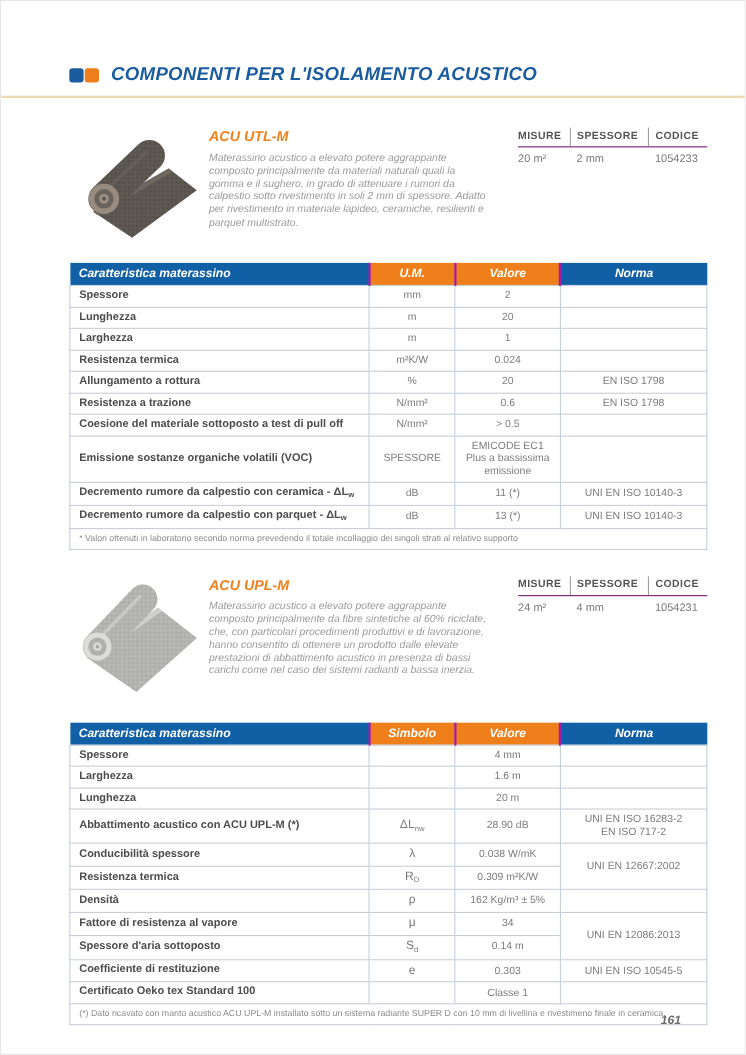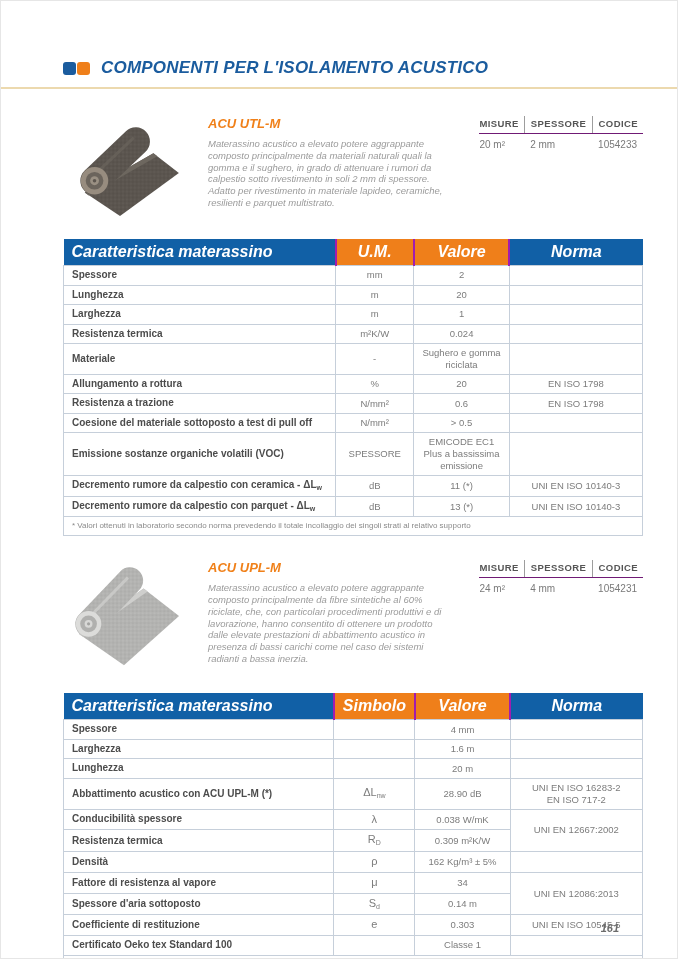--- a/index.html
+++ b/index.html
@@ -14,39 +14,39 @@
   
   .hdr { display: flex; align-items: center; gap: 11px; margin-top: 57px; }
   .hdr-ic { display: flex; }
   .hdr-ic .sq { width: 13px; height: 13px; border-radius: 3px; }
   .hdr-ic .sq.b { background: #1b5c9e; }
   .hdr-ic .sq.o { background: #ef7f1a; margin-left: 1px; }
   .hdr-title { color: #1b5c9e; font-size: 17px; font-weight: bold; font-style: italic; letter-spacing: .2px; }
   .hdr-rule { width: 678px; height: 2px; background: #ecd9ae; margin-top: 9px; }
 
   
-  .prod { display: flex; gap: 27px; margin-top: 27px; }
+  .prod { display: flex; gap: 9px; margin-top: 27px; }
   .photo { width: 118px; height: 102px; flex: 0 0 auto; }
   .pinfo { width: 257px; }
   .pname { color: #f08019; font-size: 13px; font-weight: bold; font-style: italic; }
   .pdesc { margin-top: 7px; color: #9b9b9b; font-size: 9.5px; font-style: italic; line-height: 1.24; }
   .mini { margin-left: auto; width: 172px; font-style: normal; }
   .mini table { width: 100%; border-collapse: collapse; }
   .mini th { text-align: left; font-size: 9.5px; color: #555; letter-spacing: .4px;
              font-weight: bold; padding: 2px 4px 4px 0; border-bottom: 1px solid #701a75; }
   .mini th + th { border-left: 1px solid #9d9d9d; padding-left: 6px; }
   .mini td { font-size: 10px; color: #7a7a7a; padding: 5px 4px 0 0; }
   .mini td + td { padding-left: 6px; }
 
   
   table.spec { width: 100%; border-collapse: collapse; margin-top: 21px; }
   table.spec col.c1 { width: 47%; } table.spec col.c2 { width: 13.5%; }
   table.spec col.c3 { width: 16.5%; } table.spec col.c4 { width: 23%; }
   table.spec th {
-    color: #fff; font-size: 16px; font-weight: bold; font-style: italic;
+    color: #fff; font-size: 11px; font-weight: bold; font-style: italic;
     padding: 4px 8px; border: none; margin-top: 12px;
   }
   table.spec th.blue { background: #1160a6; }
   table.spec th.orange { background: #ef7f1a; }
   table.spec th + th { border-left: 2px solid #a21caf; }
   table.spec th.first { text-align: left; }
   table.spec td {
     border: 1px solid #c6cfda; font-size: 9.5px; color: #7c7c7c;
     text-align: center; padding: 3px 5px; line-height: 1.25;
   }
@@ -153,26 +153,20 @@
             <td>1</td>
             <td></td>
           </tr>
       <tr>
             <td class="label">Resistenza termica</td>
             <td>m²K/W</td>
             <td>0.024</td>
             <td></td>
           </tr>
       <tr>
-            <td class="label">Materiale</td>
-            <td>-</td>
-            <td>Sughero e gomma riciclata</td>
-            <td></td>
-          </tr>
-      <tr>
             <td class="label">Allungamento a rottura</td>
             <td>%</td>
             <td>20</td>
             <td>EN ISO 1798</td>
           </tr>
       <tr>
             <td class="label">Resistenza a trazione</td>
             <td>N/mm²</td>
             <td>0.6</td>
             <td>EN ISO 1798</td>

